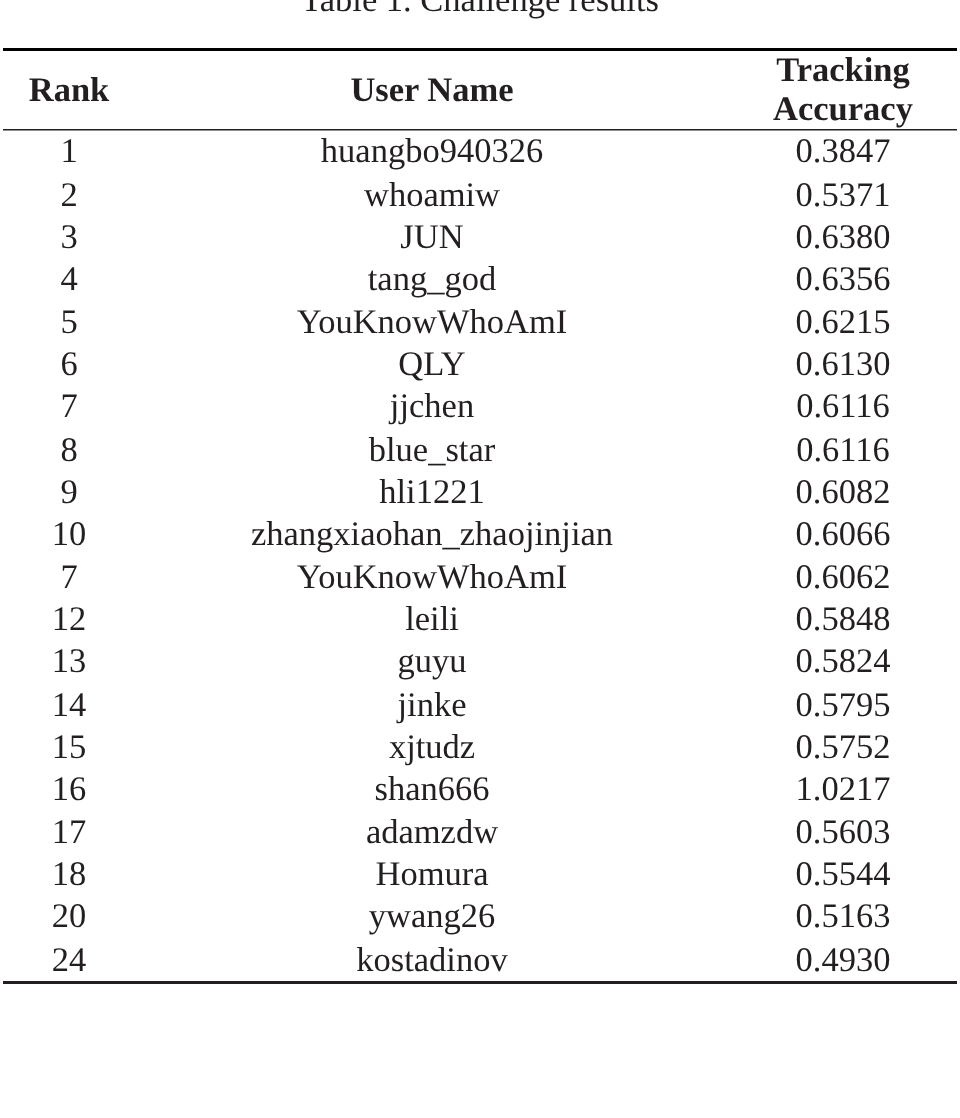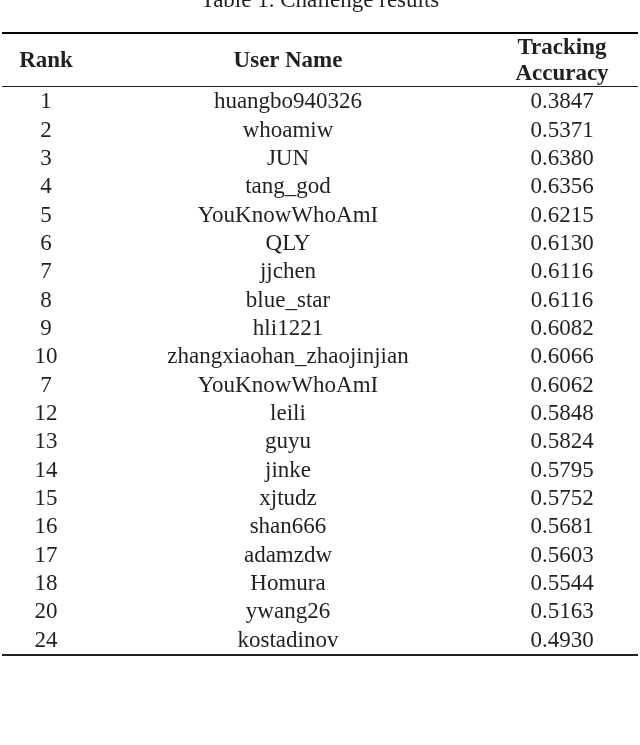--- a/index.html
+++ b/index.html
@@ -156,21 +156,21 @@
           <td>0.5795</td>
         </tr>
         <tr>
           <td>15</td>
           <td>xjtudz</td>
           <td>0.5752</td>
         </tr>
         <tr>
           <td>16</td>
           <td>shan666</td>
-          <td>0.5681</td>
+          <td>1.0217</td>
         </tr>
         <tr>
           <td>17</td>
           <td>adamzdw</td>
           <td>0.5603</td>
         </tr>
         <tr>
           <td>18</td>
           <td>Homura</td>
           <td>0.5544</td>

